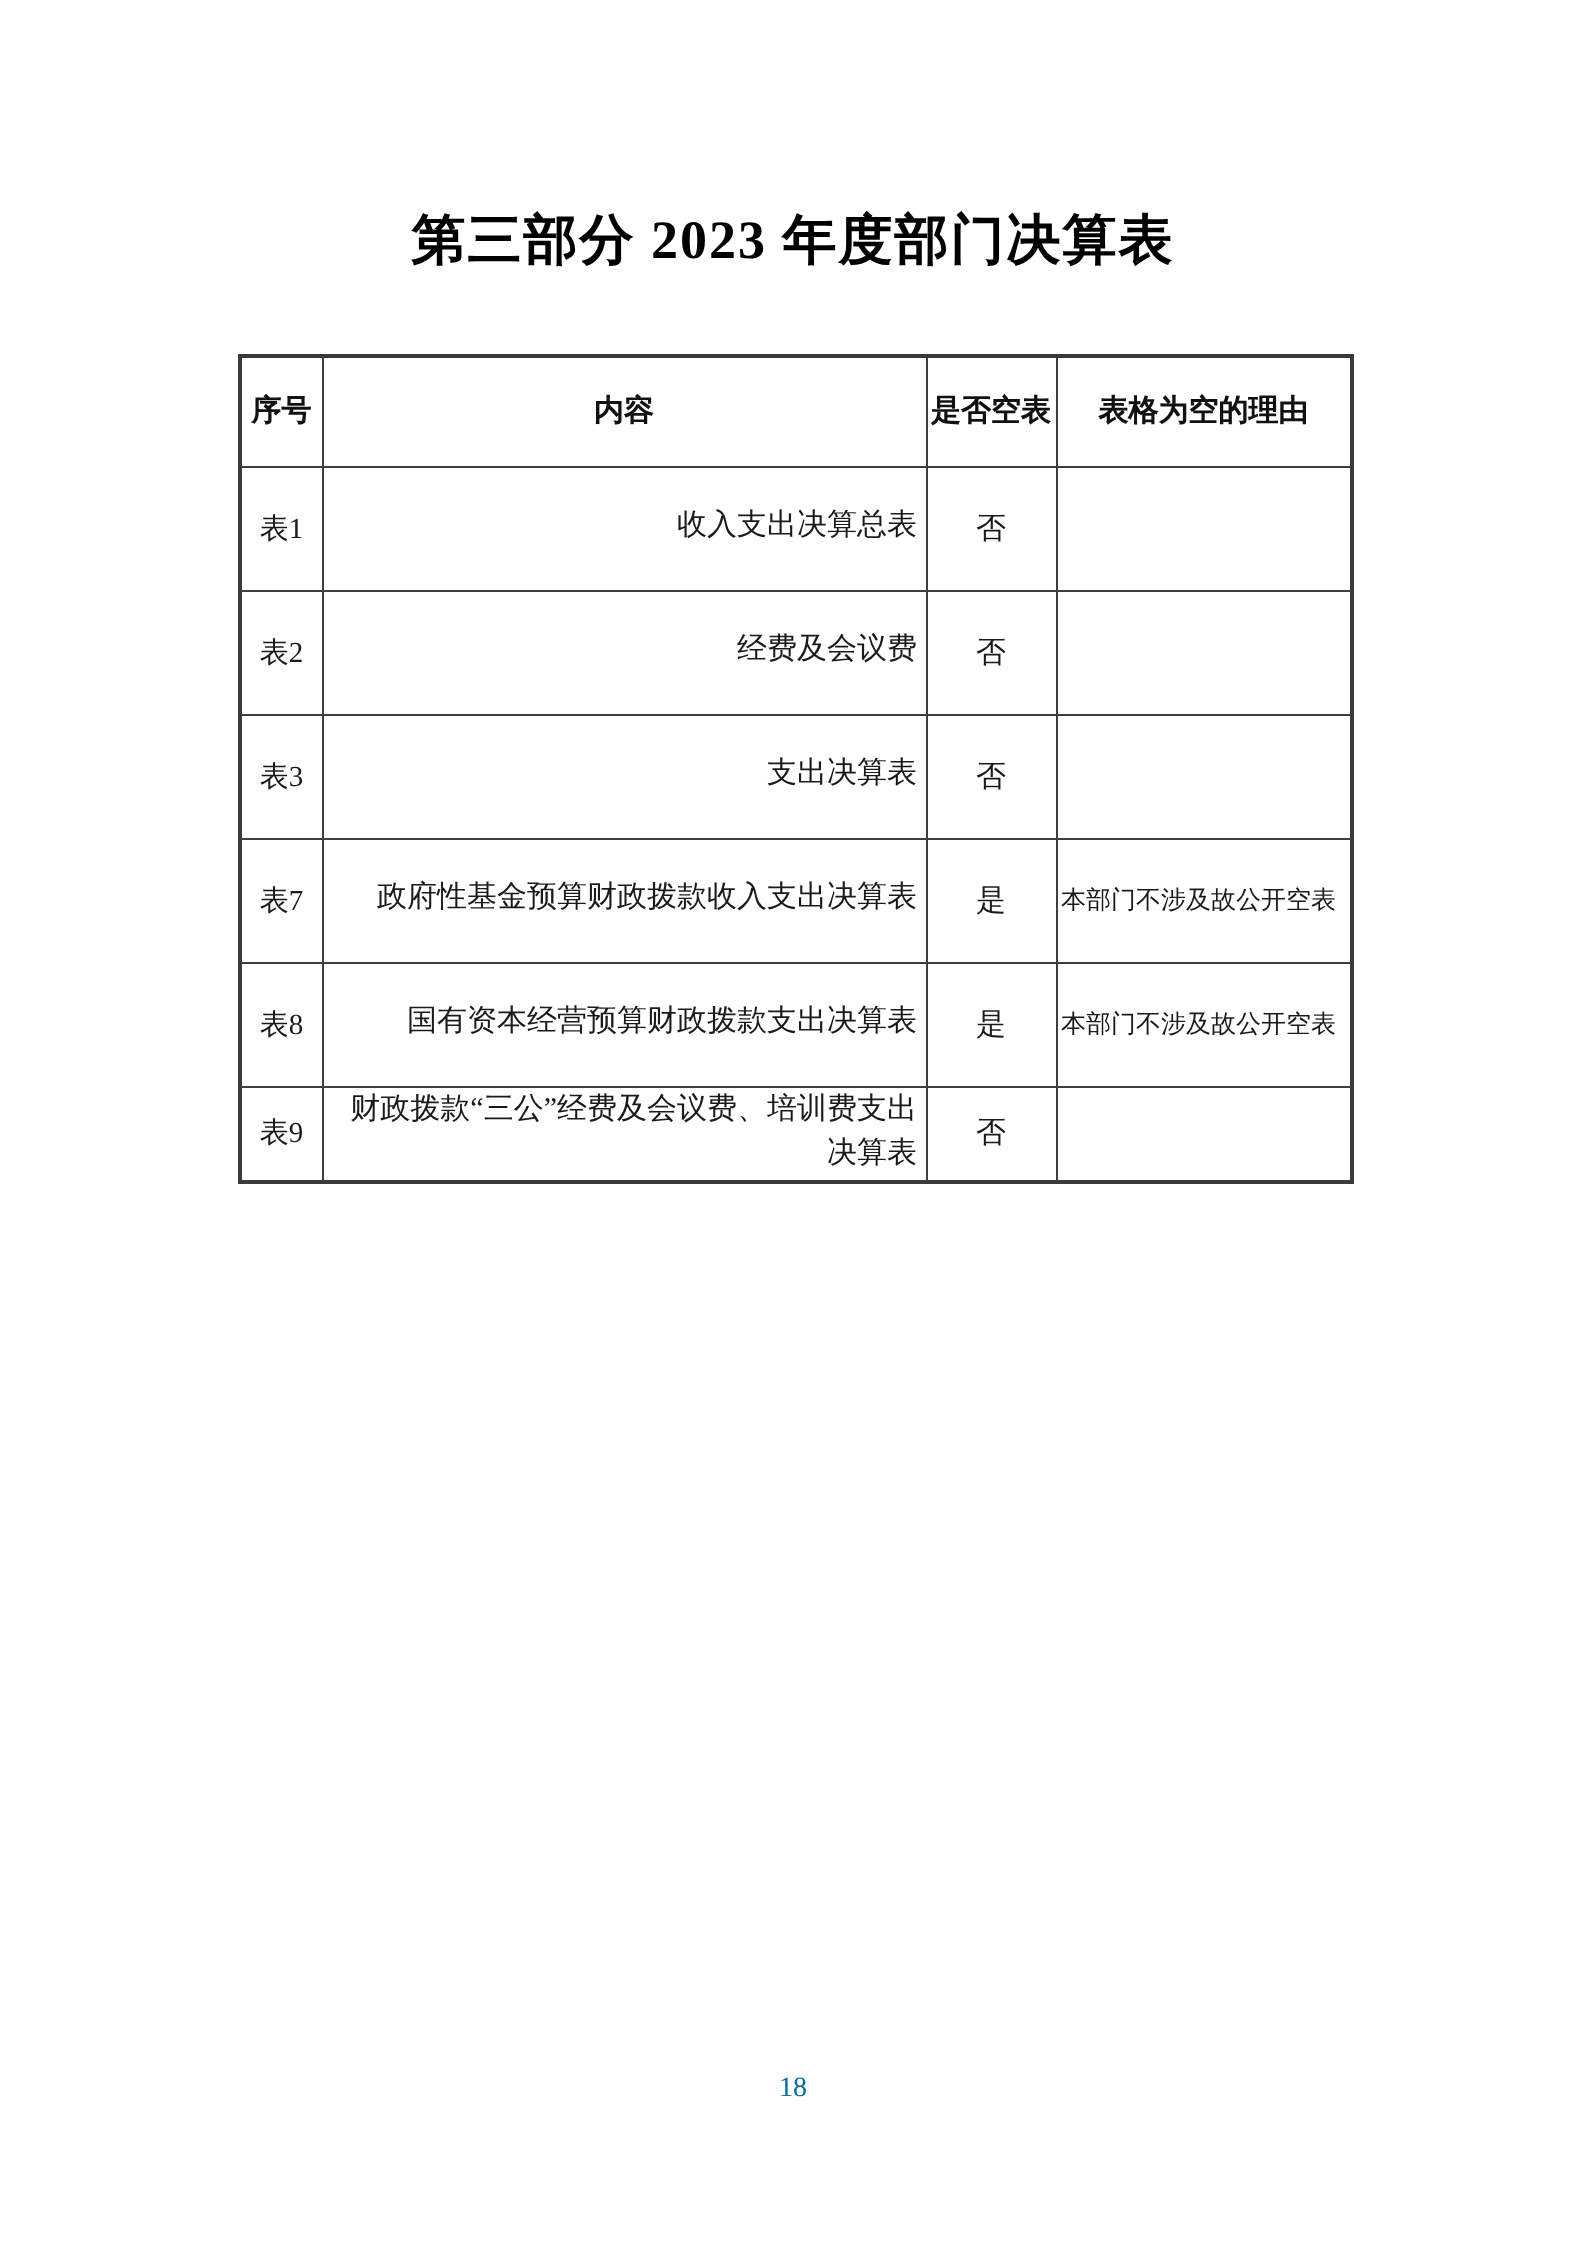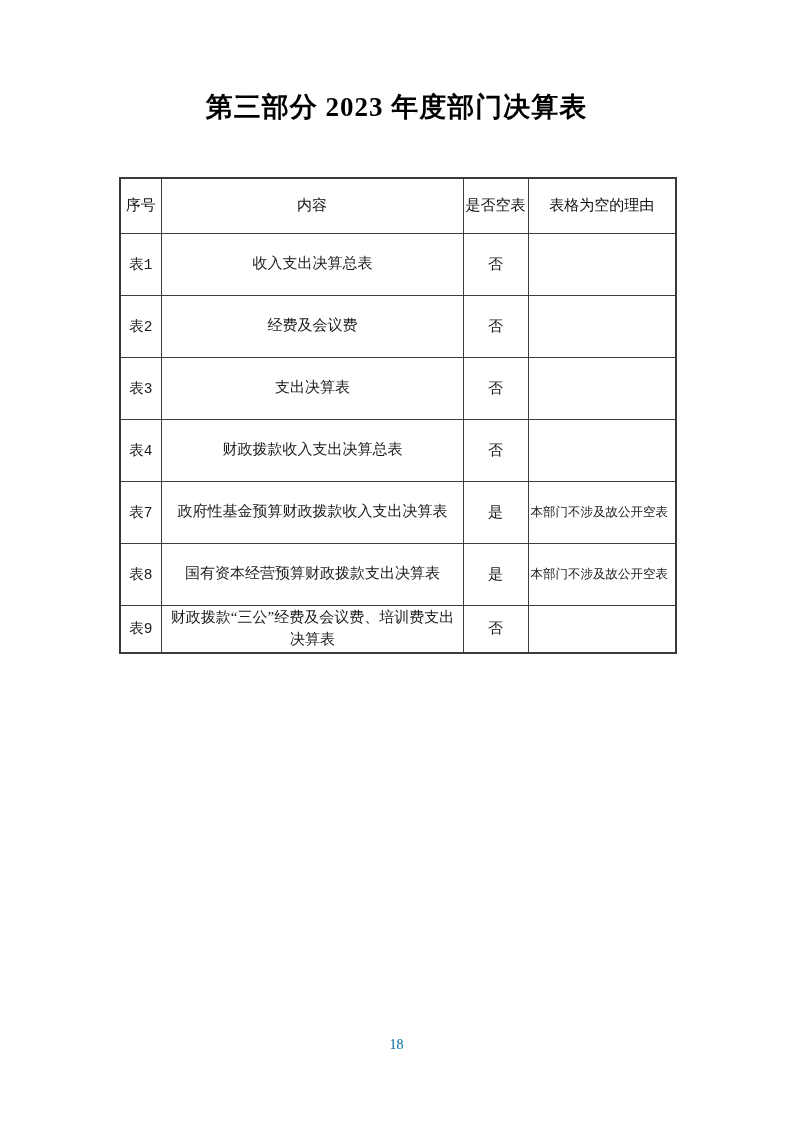--- a/index.html
+++ b/index.html
@@ -7,21 +7,21 @@
   body {
     position: relative;
     width: 793px;
     height: 1122px;
     font-family: "Liberation Serif", "DejaVu Serif", serif;
     color: #1a1a1a;
     overflow: hidden;
   }
   .page-title {
     position: absolute;
-    top: 89px;
+    top: 102px;
     left: 0;
     width: 100%;
     text-align: center;
     font-family: "Liberation Serif", "DejaVu Serif", serif;
     font-size: 27px;
     font-weight: bold;
     letter-spacing: 1px;
     color: #000000;
   }
   table.doc-table {
@@ -37,34 +37,33 @@
   table.doc-table td {
     border: 1.5px solid #3e3e3e;
     vertical-align: middle;
     overflow: hidden;
   }
   table.doc-table thead tr { height: 55px; }
   table.doc-table tbody tr { height: 62px; }
   table.doc-table tbody tr.row-last { height: 48px; }
   table.doc-table th {
     font-family: "Liberation Sans", "DejaVu Sans", sans-serif;
-    font-weight: normal;
+    font-weight: bold;
     font-size: 15px;
     text-align: center;
     color: #111111;
     padding: 0 1px;
   }
   td.cell-seq {
     text-align: center;
     font-size: 14.5px;
     padding: 0 2px;
-    font-family: Liberation Mono, monospace;
   }
   td.cell-content {
-    text-align: center;
+    text-align: right;
     font-size: 15px;
     padding: 0 4px 0 5px;
     line-height: 1.45;
     position: relative;
   }
   td.cell-empty {
     text-align: center;
     font-size: 15px;
   }
   td.cell-reason {
@@ -124,26 +123,20 @@
       <td class="cell-empty">否</td>
       <td class="cell-reason"></td>
     </tr>
     <tr>
       <td class="cell-seq">表3</td>
       <td class="cell-content">支出决算表</td>
       <td class="cell-empty">否</td>
       <td class="cell-reason"></td>
     </tr>
     <tr>
-      <td class="cell-seq">表4</td>
-      <td class="cell-content">财政拨款收入支出决算总表</td>
-      <td class="cell-empty">否</td>
-      <td class="cell-reason"></td>
-    </tr>
-    <tr>
       <td class="cell-seq">表7</td>
       <td class="cell-content">政府性基金预算财政拨款收入支出决算表</td>
       <td class="cell-empty">是</td>
       <td class="cell-reason">本部门不涉及故公开空表</td>
     </tr>
     <tr>
       <td class="cell-seq">表8</td>
       <td class="cell-content">国有资本经营预算财政拨款支出决算表</td>
       <td class="cell-empty">是</td>
       <td class="cell-reason">本部门不涉及故公开空表</td>

